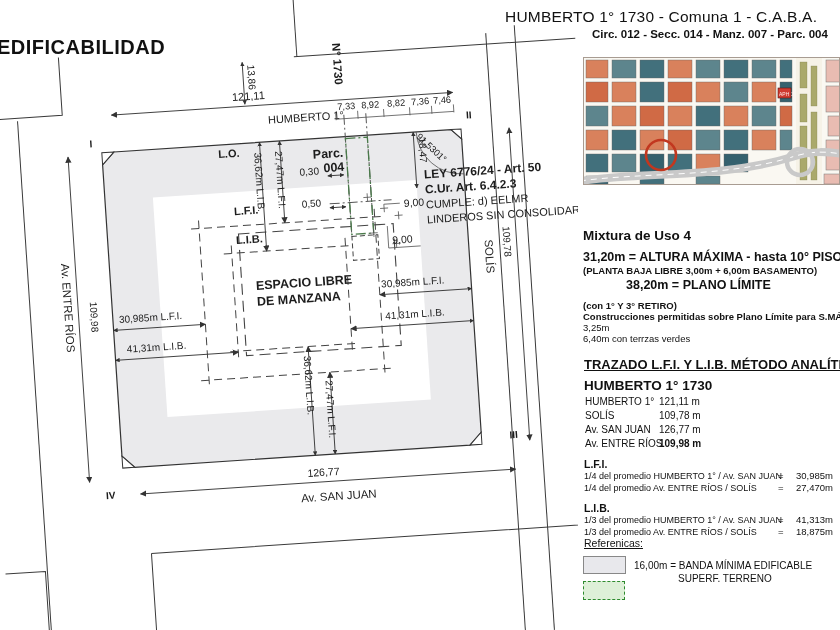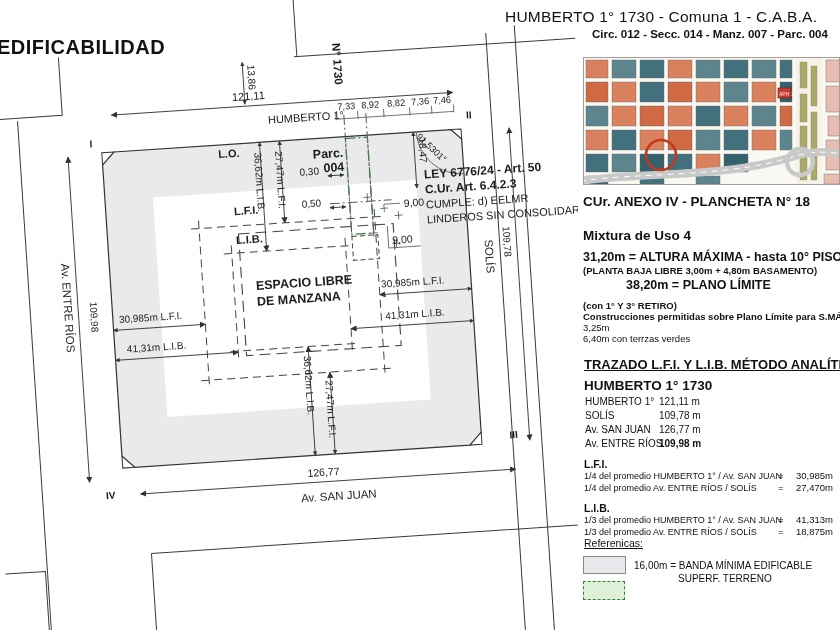--- a/index.html
+++ b/index.html
@@ -268,24 +268,23 @@
         <circle cx="216" cy="104" r="13" fill="none" stroke="#c9c9c9" stroke-width="4.5"></circle>
       </g>
 
       <rect x="194" y="30" width="13" height="10" fill="#cf3a30" stroke="#5a1410" stroke-width="0.6"></rect>
       <text x="195" y="38" style="font-size:5px;fill:#fde8e6;">APH 1</text>
 
       <circle cx="77" cy="97" r="15" fill="none" stroke="#c2371f" stroke-width="2.6"></circle>
     </svg>
   </div>
 
-  <div class="abs info1" style="left:583px;top:194px;">CUr. ANEXO IV - PLANCHETA N° 18</div>
   <div class="abs info1" style="left:583px;top:228px;">Mixtura de Uso 4</div>
   <div class="abs info2" style="left:583px;top:250px;">31,20m = ALTURA MÁXIMA - hasta 10° PISO</div>
-  <div class="abs info3" style="left:583px;top:265px;">(PLANTA BAJA LIBRE 3,00m + 4,80m BASAMENTO)</div>
+  <div class="abs info3" style="left:583px;top:265px;">(PLANTA BAJA LIBRE 3,00m + 6,00m BASAMENTO)</div>
   <div class="abs info2" style="left:583px;top:278px;margin-left:43px;">38,20m = PLANO LÍMITE</div>
   <div class="abs info3" style="left:583px;top:300px;">(con 1° Y 3° RETIRO)</div>
   <div class="abs info3" style="left:583px;top:311px;width:257px;overflow:hidden;">Construcciones permitidas sobre Plano Límite para S.MÁQ. + T.R.</div>
   <div class="abs info4" style="left:583px;top:322px;">3,25m</div>
   <div class="abs info4" style="left:583px;top:333px;">6,40m con  terrzas verdes</div>
 
   <div class="abs tz-title" style="left:584px;top:357px;width:256px;overflow:hidden;">TRAZADO L.F.I. Y L.I.B. MÉTODO ANALÍTICO</div>
   <div class="abs tz-sub" style="left:584px;top:378px;">HUMBERTO 1°  1730</div>
 
   <div class="abs tz-row" style="left:585px;top:396px;"><span>HUMBERTO 1°</span></div>

